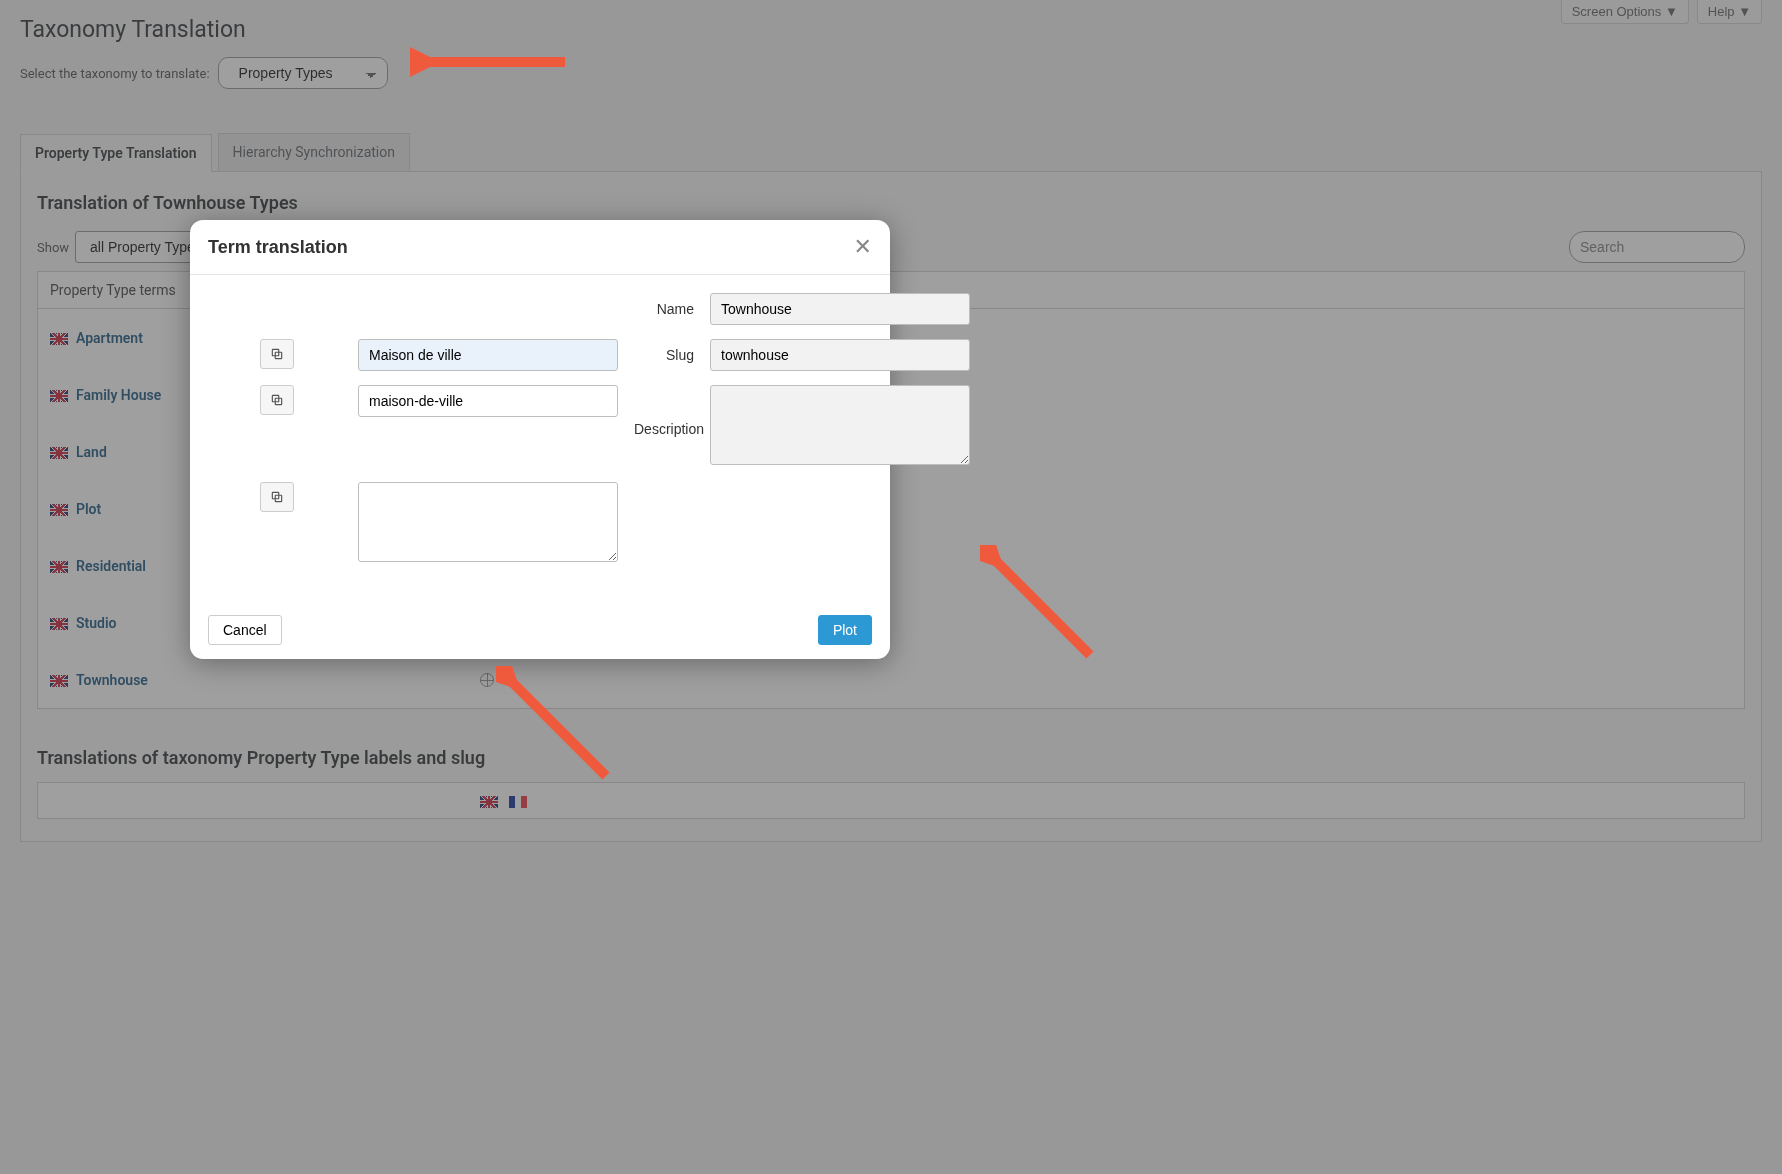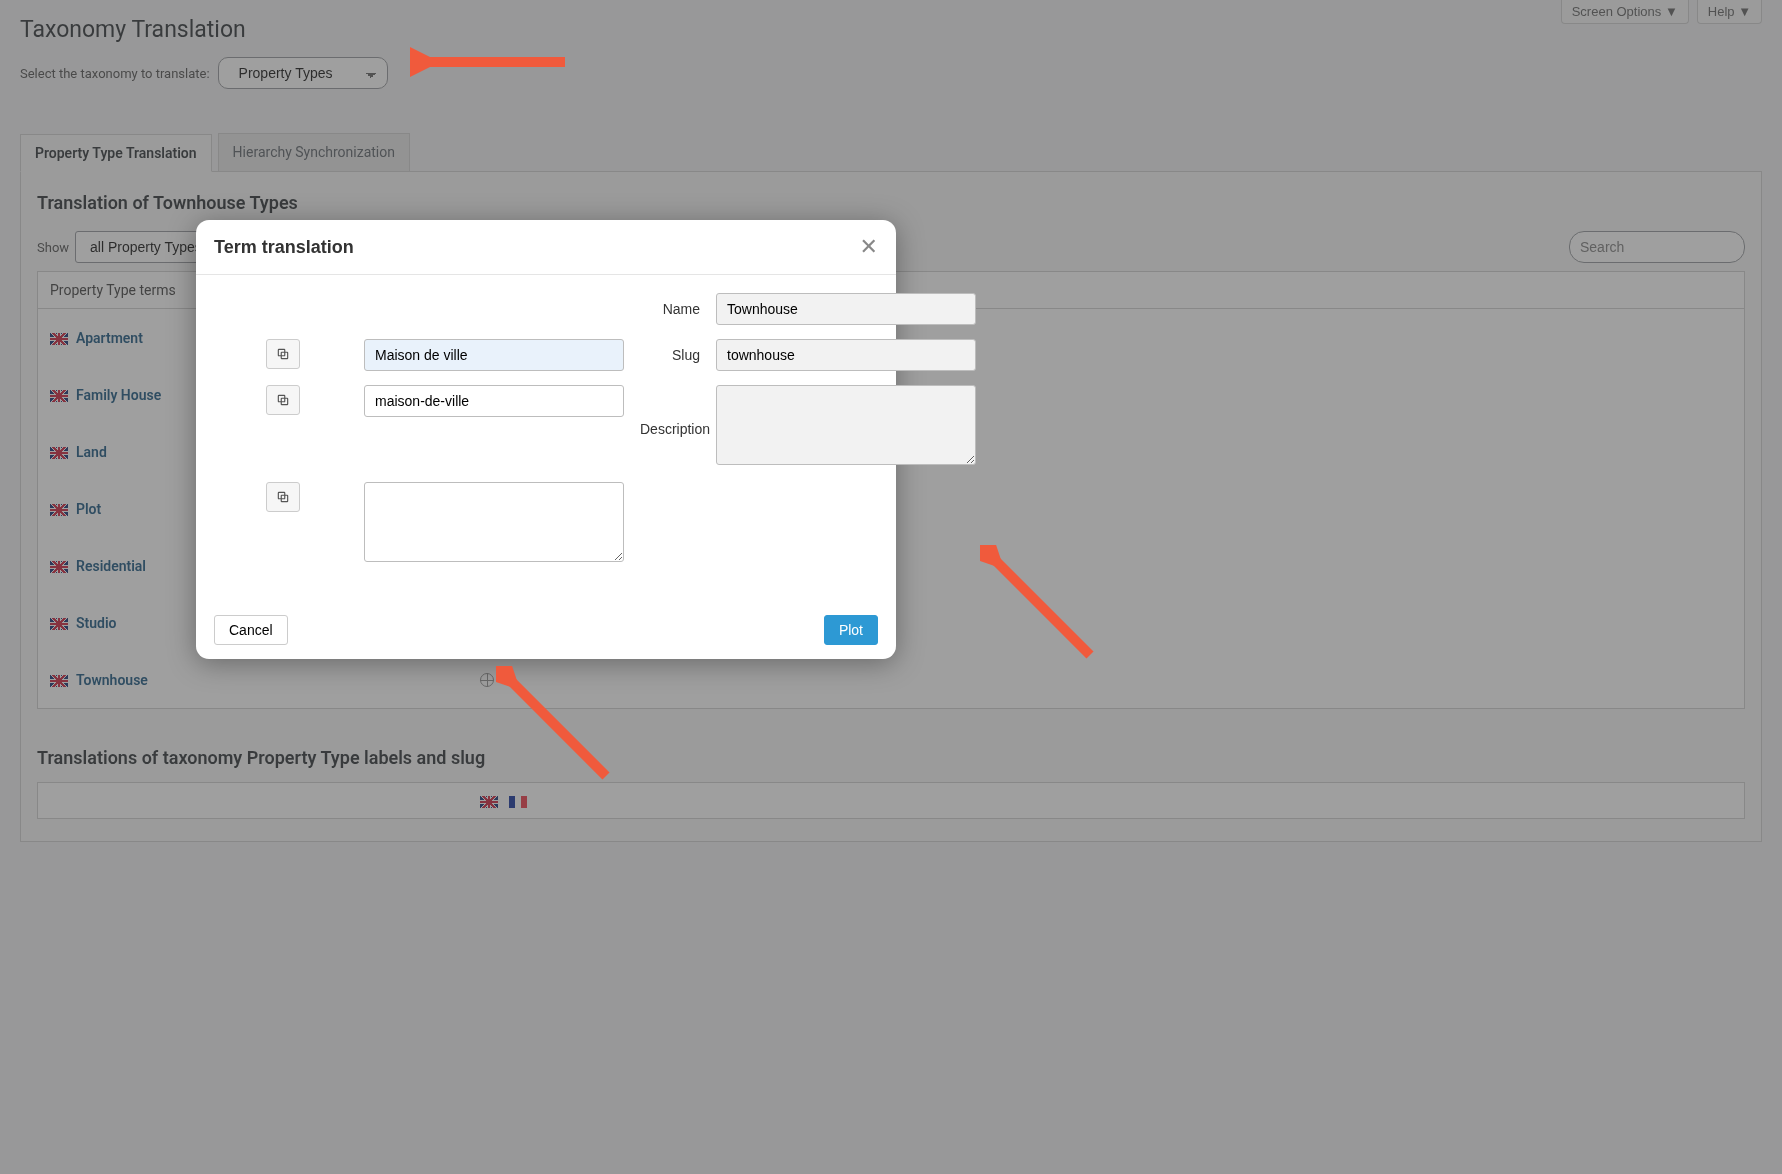--- a/index.html
+++ b/index.html
@@ -95,21 +95,21 @@
   .plus-icon { color:#0a4b78; font-weight:700; font-size:18px; margin-left:8px; vertical-align:middle; cursor:pointer; }
   .pencil-icon { color:#2684c7; font-size:14px; margin-left:8px; vertical-align:middle; cursor:pointer; }
   h2.section2 { font-size:18px; font-weight:600; color:#1d2327; margin: 38px 0 14px 0; }
   table.labels { width:100%; border:1px solid #ccc; border-collapse:collapse; background:#fff; }
   table.labels td { padding:10px 12px; }
   table.labels tr.head td { border-bottom:1px solid #ccc; }
   a.inline-link { color:#0a4b78; text-decoration:none; font-size:13px; }
 
   
   .modal {
-    position:absolute; left:196px; top:220px; width:700px;
+    position:absolute; left:190px; top:220px; width:700px;
     background:#fff; border-radius:13px; box-shadow:0 4px 28px rgba(0,0,0,.35);
     z-index:10;
     font-family: "Helvetica Neue", Helvetica, Arial, sans-serif;
   }
   .modal-head { display:flex; align-items:center; padding:14px 18px; border-bottom:1px solid #e5e5e5; }
   .modal-title { font-size:18px; font-weight:600; color:#333; }
   .modal-close { margin-left:auto; color:#888; font-size:22px; cursor:pointer; }
   .modal-body { padding: 18px 22px 26px 22px; }
   .cols { display:grid; grid-template-columns: 130px 260px 60px 260px; column-gap:16px; align-items:start; }
   .col-head {

